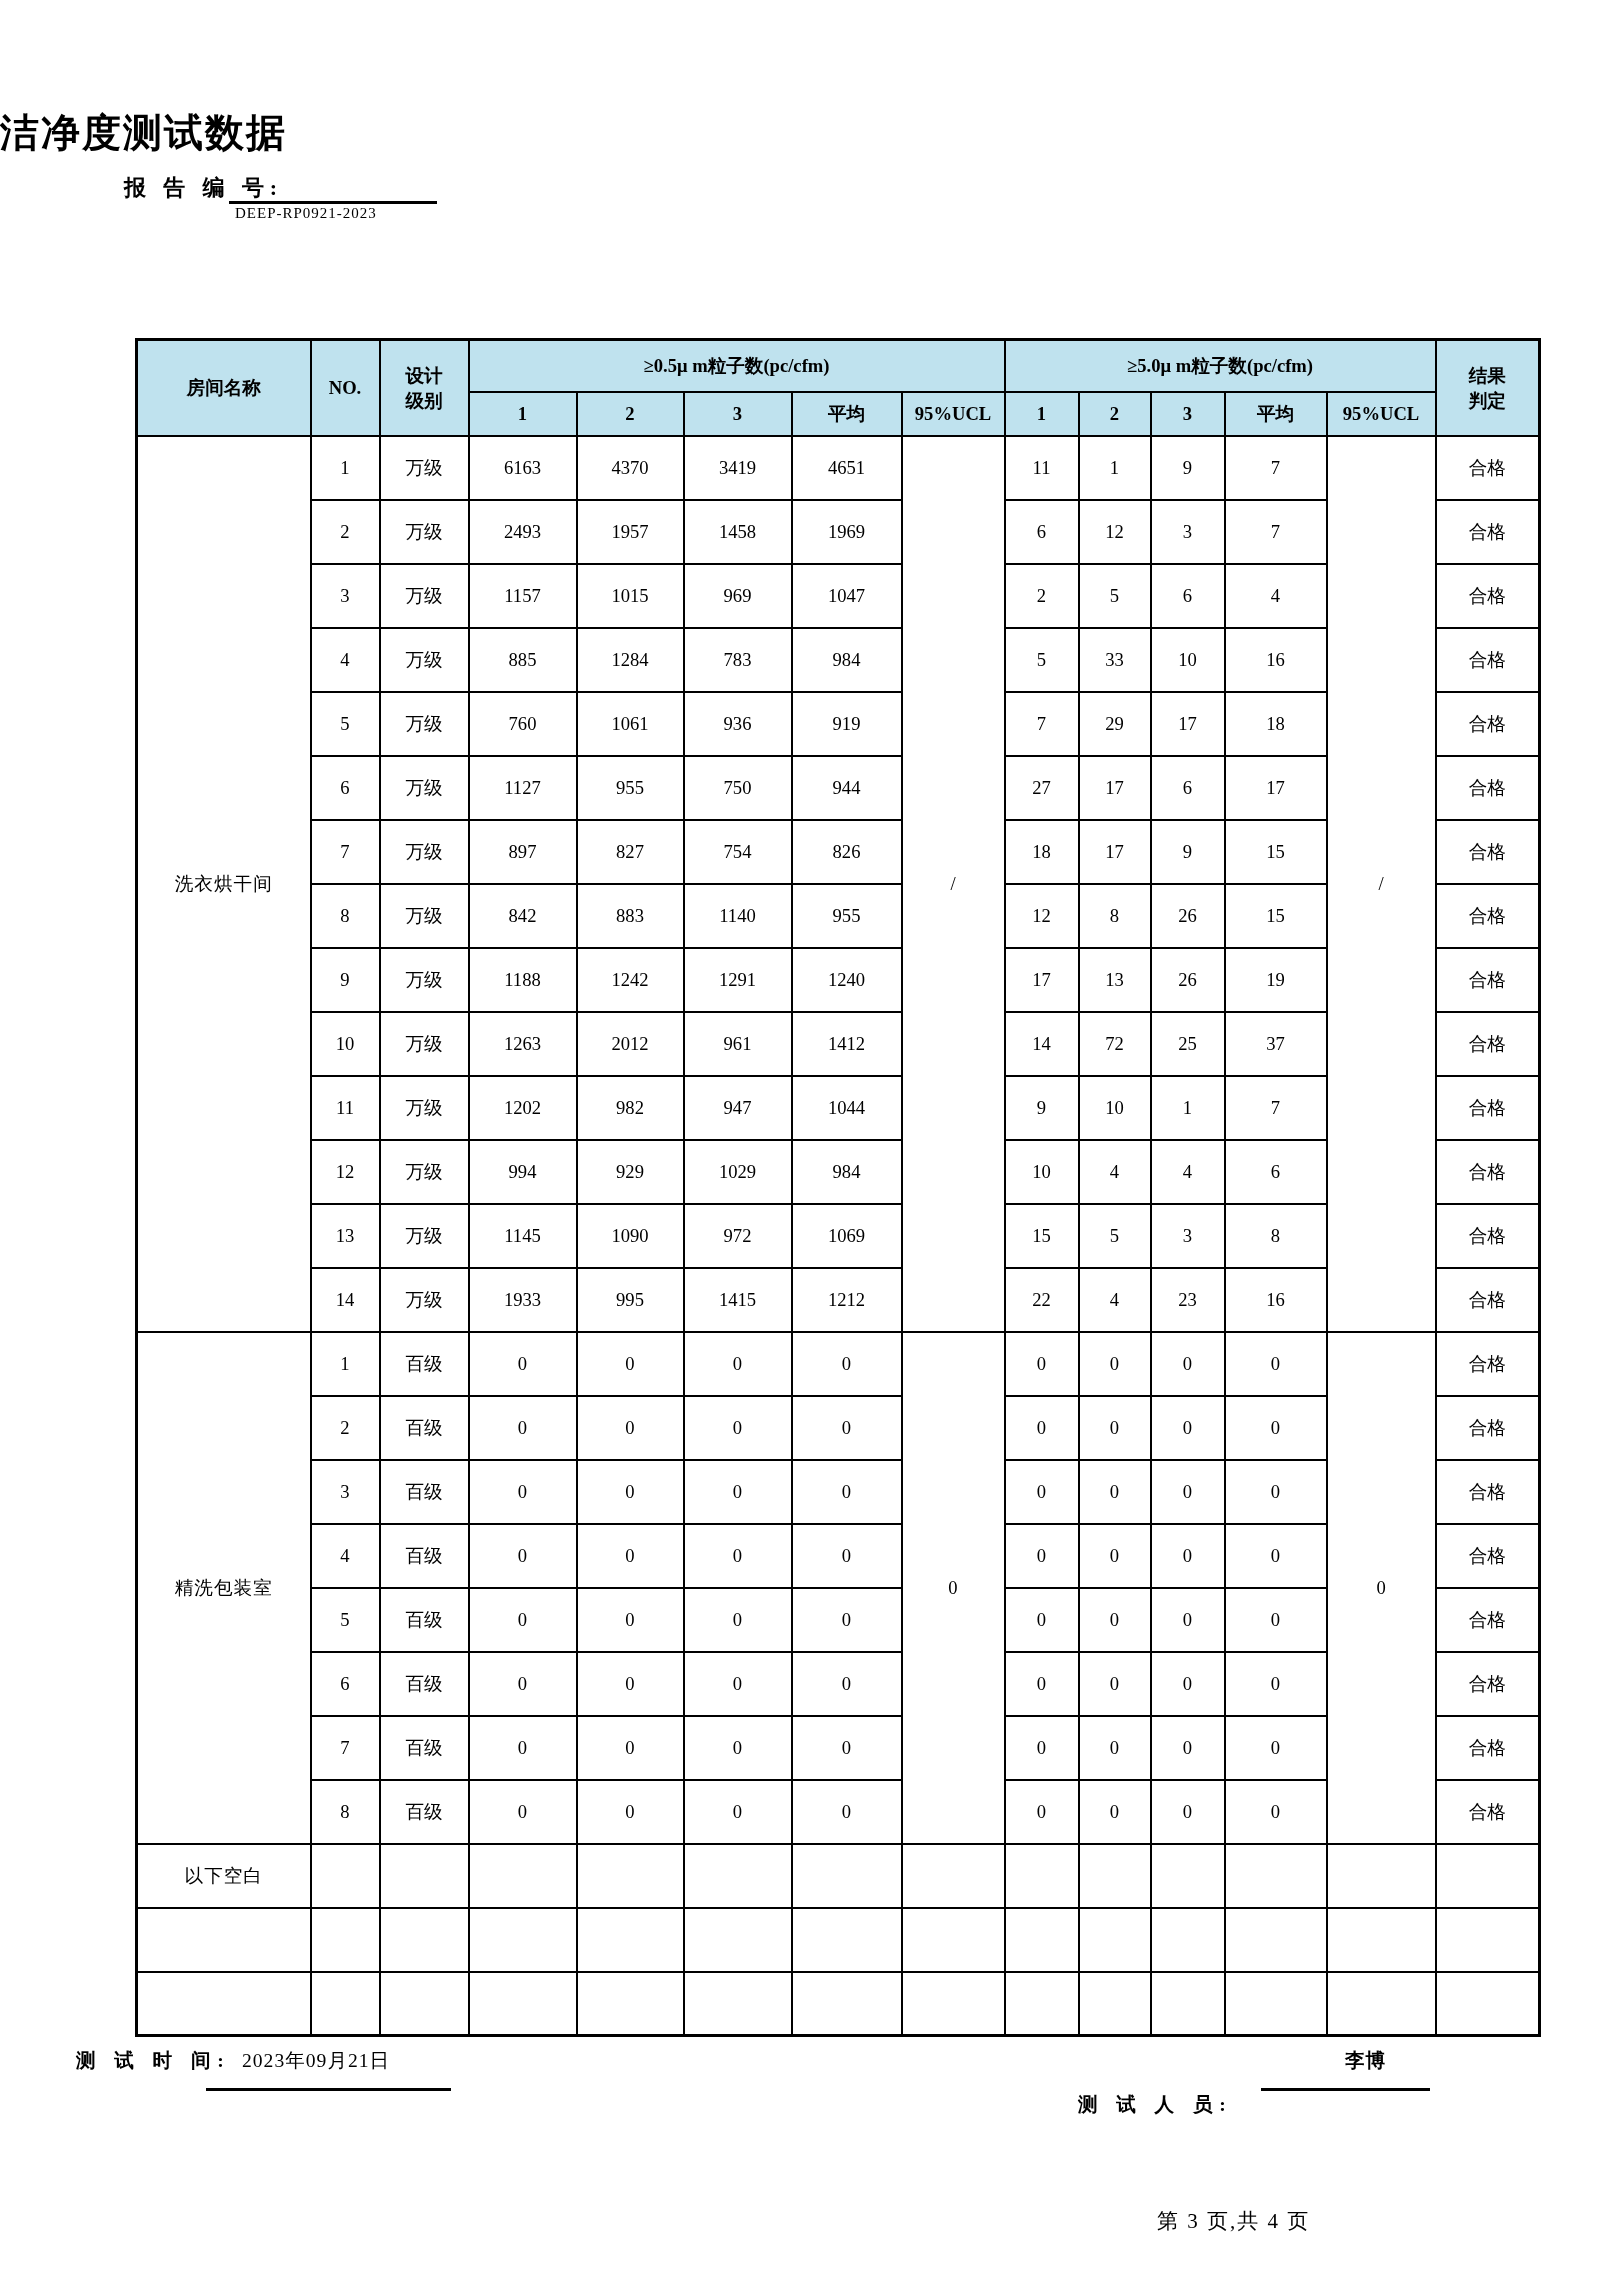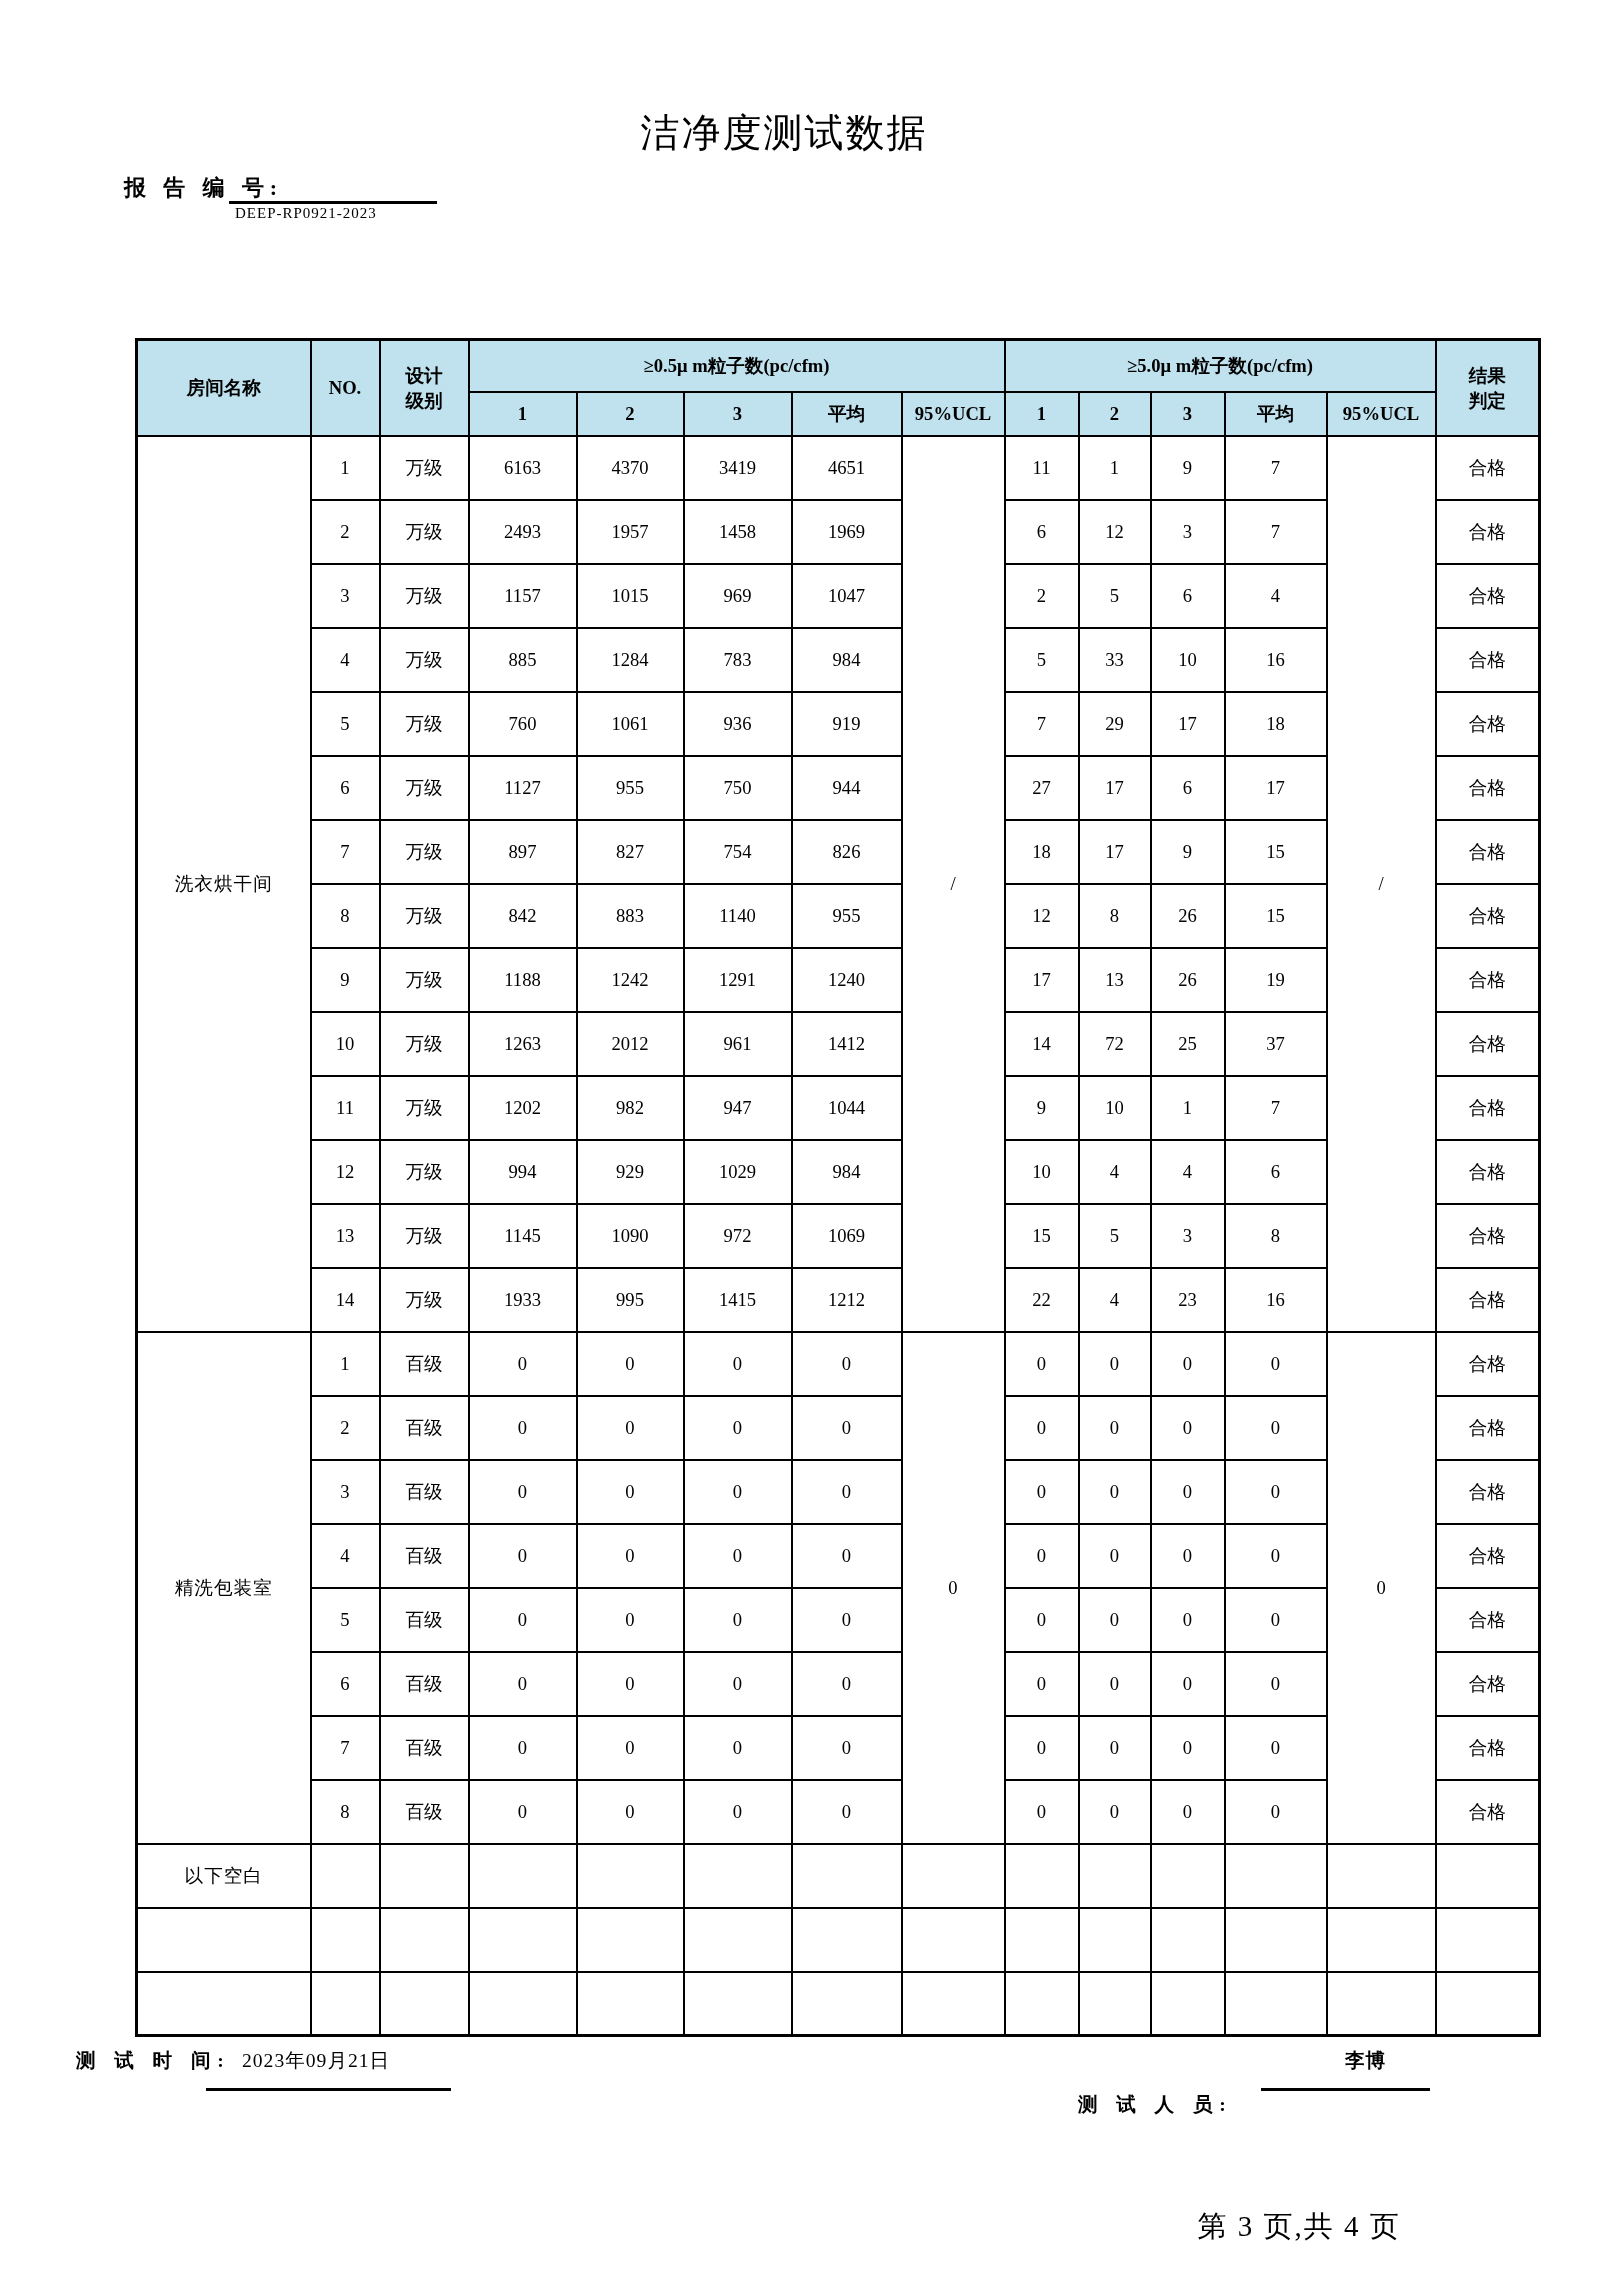--- a/index.html
+++ b/index.html
@@ -7,21 +7,21 @@
   #page {
     position:relative;
     width:1620px; height:2292px;
     background:#ffffff;
     font-family:"Liberation Serif","DejaVu Serif",serif;
     color:#000;
     overflow:hidden;
   }
   .title {
     position:absolute; top:106px; left:0; width:1568px;
-    text-align:center; font-size:39px; font-weight:normal;
+    font-size:39px; font-weight:bold;
     letter-spacing:2px;
   }
   .report-line { position:absolute; top:173px; left:124px; font-size:22px; }
   .report-label { font-weight:bold; letter-spacing:5.9px; }
   .report-value { position:absolute; top:174px; left:235px; font-size:15px; letter-spacing:1px;margin-top:31px; }
   .report-underline { position:absolute; top:201px; left:229px; width:208px; height:2.9px; background:#000; }
 
   table.main {
     position:absolute; top:338px; left:135px;
     width:1402px;
@@ -37,21 +37,21 @@
   }
   table.main th { background:#bfe2ee; font-weight:bold; white-space:pre-line; line-height:1.35; }
   tr.h1 { height:52px; }
   tr.h2 { height:44px; }
   tr.datarow { height:64px; }
   td.room-cell { font-size:19.6px; letter-spacing:1px; }
   td.ucl-cell { font-size:20.6px; }
   .footer-label { position:absolute; font-size:19.6px; font-weight:bold; letter-spacing:6.9px; }
   .footer-value { position:absolute; font-size:19.6px; letter-spacing:1px; }
   .u-line { position:absolute; height:2.9px; background:#000; }
-  .page-number { position:absolute; top:2207px; left:1157px; width:284px; text-align:center; font-size:29px; letter-spacing:2px; }
+  .page-number { position:absolute; top:2207px; left:1157px; width:284px; text-align:left; font-size:21px; letter-spacing:2px; }
 </style>
 </head>
 <body>
 
 <div id="page">
 
   <div class="title">洁净度测试数据</div>
 
   <div class="report-line">
     <span class="report-label">报 告 编 号:</span>

